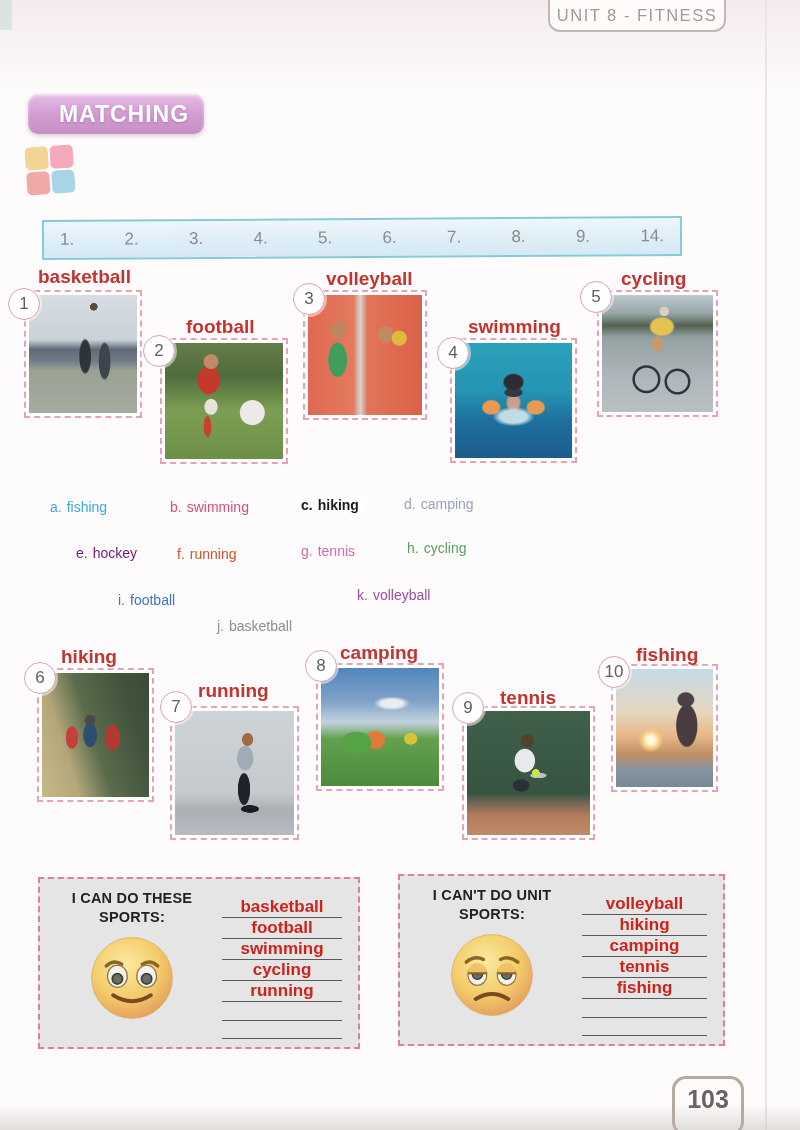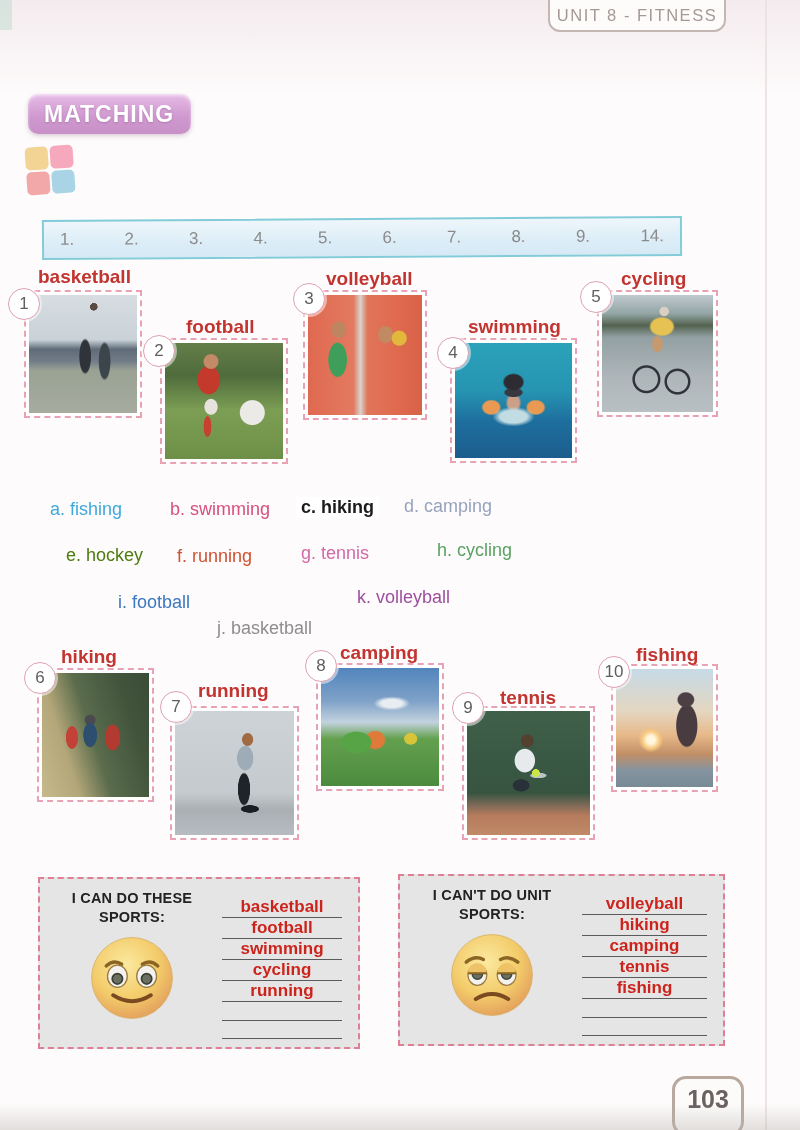--- a/index.html
+++ b/index.html
@@ -12,26 +12,26 @@
   .edge-bottom{position:absolute;left:0;right:0;bottom:0;height:26px;
         background:linear-gradient(180deg,rgba(190,184,180,0) 0%,rgba(185,179,175,.4) 100%);}
 
   
   .unit-box{position:absolute;left:548px;top:-16px;width:178px;height:48px;box-sizing:border-box;
         border:2.5px solid #c4b6b2;border-radius:12px;background:#fdfcfb;
         display:flex;align-items:flex-end;justify-content:center;padding-bottom:5px;
         color:#a59896;font-size:16.5px;letter-spacing:1.5px;font-weight:500;}
 
   
-  .badge{position:absolute;left:28px;top:94px;width:163px;height:40px;border-radius:10px;
+  .badge{position:absolute;left:28px;top:94px;width:176px;height:40px;border-radius:10px;
         background:linear-gradient(180deg,#e6bbe6 0%,#d09ad0 55%,#c78fc7 100%);
         box-shadow:0 2px 4px rgba(120,70,120,.25), inset 0 2px 3px rgba(255,255,255,.55);
         display:flex;align-items:center;padding-left:16px;box-sizing:border-box;
         color:#fff;font-size:23px;font-weight:800;letter-spacing:1px;
-        text-shadow:0 1px 2px rgba(150,90,150,.5);}
+        text-shadow:0 1px 2px rgba(150,90,150,.5);justify-content:center;}
 
   
   .puzzle{position:absolute;left:26px;top:146px;width:48px;height:48px;transform:rotate(-4deg);
         display:grid;grid-template-columns:1fr 1fr;grid-template-rows:1fr 1fr;gap:2px;}
   .pz{border-radius:5px;}
   .pz1{background:#f3d494;} .pz2{background:#f6a8bc;} .pz3{background:#f2a8a8;} .pz4{background:#a8d4e6;}
 
   
   .instr{position:absolute;left:82px;top:146px;width:660px;color:#3e3e3e;font-size:17px;
         font-weight:600;letter-spacing:.2px;line-height:1.25;}
@@ -110,21 +110,21 @@
     radial-gradient(ellipse 11px 8px at 44% 60%, #283038 72%, transparent 80%),
     radial-gradient(ellipse 12px 4px at 58% 52%, #b8c4c8 60%, transparent 75%),
     linear-gradient(180deg,#40604a 0%,#365440 66%,#7e6a58 76%,#b57b5c 84%,#c08a68 100%);}
   .ph-fishing{background:
     radial-gradient(circle 16px at 36% 60%, #fff6dc 25%, #f6c87e 55%, rgba(246,200,126,0) 78%),
     radial-gradient(ellipse 9px 8px at 72% 26%, #4c4044 85%, transparent),
     radial-gradient(ellipse 13px 26px at 73% 48%, #483c40 78%, transparent 85%),
     linear-gradient(180deg,#c6dae6 0%,#e4d6c0 36%,#e7b98a 56%,#c28f66 72%,#8494a0 86%,#788a96 100%);}
 
   
-  .wl{position:absolute;font-size:18px;font-weight:500;white-space:nowrap;}
+  .wl{position:absolute;font-size:14px;font-weight:500;white-space:nowrap;}
   .wl .lt{margin-right:5px;}
   .wl-hl{background:#fff;padding:0 5px;font-weight:700;}
 
   
   .sports-box{position:absolute;box-sizing:border-box;border:2px dashed #dd7f95;background:#e5e5e5;
         display:flex;padding:10px 12px 8px 12px;}
   .sb-left{width:160px;display:flex;flex-direction:column;align-items:center;flex-shrink:0;}
   .sb-title{font-size:14.5px;font-weight:700;color:#222;text-align:center;line-height:1.3;letter-spacing:.2px;}
   .sb-emoji{margin-top:8px;}
   .sb-lines{flex:1;display:flex;flex-direction:column;padding:8px 4px 0 10px;}
@@ -203,24 +203,24 @@
   <div class="photo-label" style="left:621px;top:268px">cycling</div>
   <div class="frame" style="left:597px;top:290px;width:121px;height:127px">
     <div class="photo ph-cycling"></div>
   </div>
 
   <div class="wl" style="left: 50px; top: 499px; color: rgb(63, 169, 220);"><span class="lt">a.</span><span>fishing</span></div>
   <div class="wl" style="left: 170px; top: 499px; color: rgb(216, 79, 126);"><span class="lt">b.</span><span>swimming</span></div>
   <div class="wl wl-hl" style="left: 296px; top: 497px; color: rgb(28, 28, 28);"><span class="lt">c.</span><span>hiking</span></div>
   <div class="wl" style="left: 404px; top: 496px; color: rgb(151, 163, 189);"><span class="lt">d.</span><span>camping</span></div>
 
-  <div class="wl" style="left: 66px; top: 545px; color: #4d7c0f;"><span class="lt">e.</span><span>hockey</span></div>
+  <div class="wl" style="left: 76px; top: 545px; color: #701a75;"><span class="lt">e.</span><span>hockey</span></div>
   <div class="wl" style="left: 177px; top: 546px; color: rgb(208, 81, 47);"><span class="lt">f.</span><span>running</span></div>
   <div class="wl" style="left: 301px; top: 543px; color: rgb(210, 105, 168);"><span class="lt">g.</span><span>tennis</span></div>
-  <div class="wl" style="left: 407px; top: 540px; color: rgb(90, 162, 99); margin-left: 30px;"><span class="lt">h.</span><span>cycling</span></div>
+  <div class="wl" style="left: 407px; top: 540px; color: rgb(90, 162, 99);"><span class="lt">h.</span><span>cycling</span></div>
 
   <div class="wl" style="left: 118px; top: 592px; color: rgb(60, 119, 192);"><span class="lt">i.</span><span>football</span></div>
   <div class="wl" style="left: 217px; top: 593px; color: rgb(142, 142, 142); margin-top: 25px;"><span class="lt">j.</span><span>basketball</span></div>
   <div class="wl" style="left: 357px; top: 587px; color: rgb(156, 79, 158);"><span class="lt">k.</span><span>volleyball</span></div>
 
   <div class="circle-num" style="left:24px;top:662px">6</div>
   <div class="photo-label" style="left:61px;top:646px">hiking</div>
   <div class="frame" style="left:37px;top:668px;width:117px;height:134px">
     <div class="photo ph-hiking"></div>
   </div>

